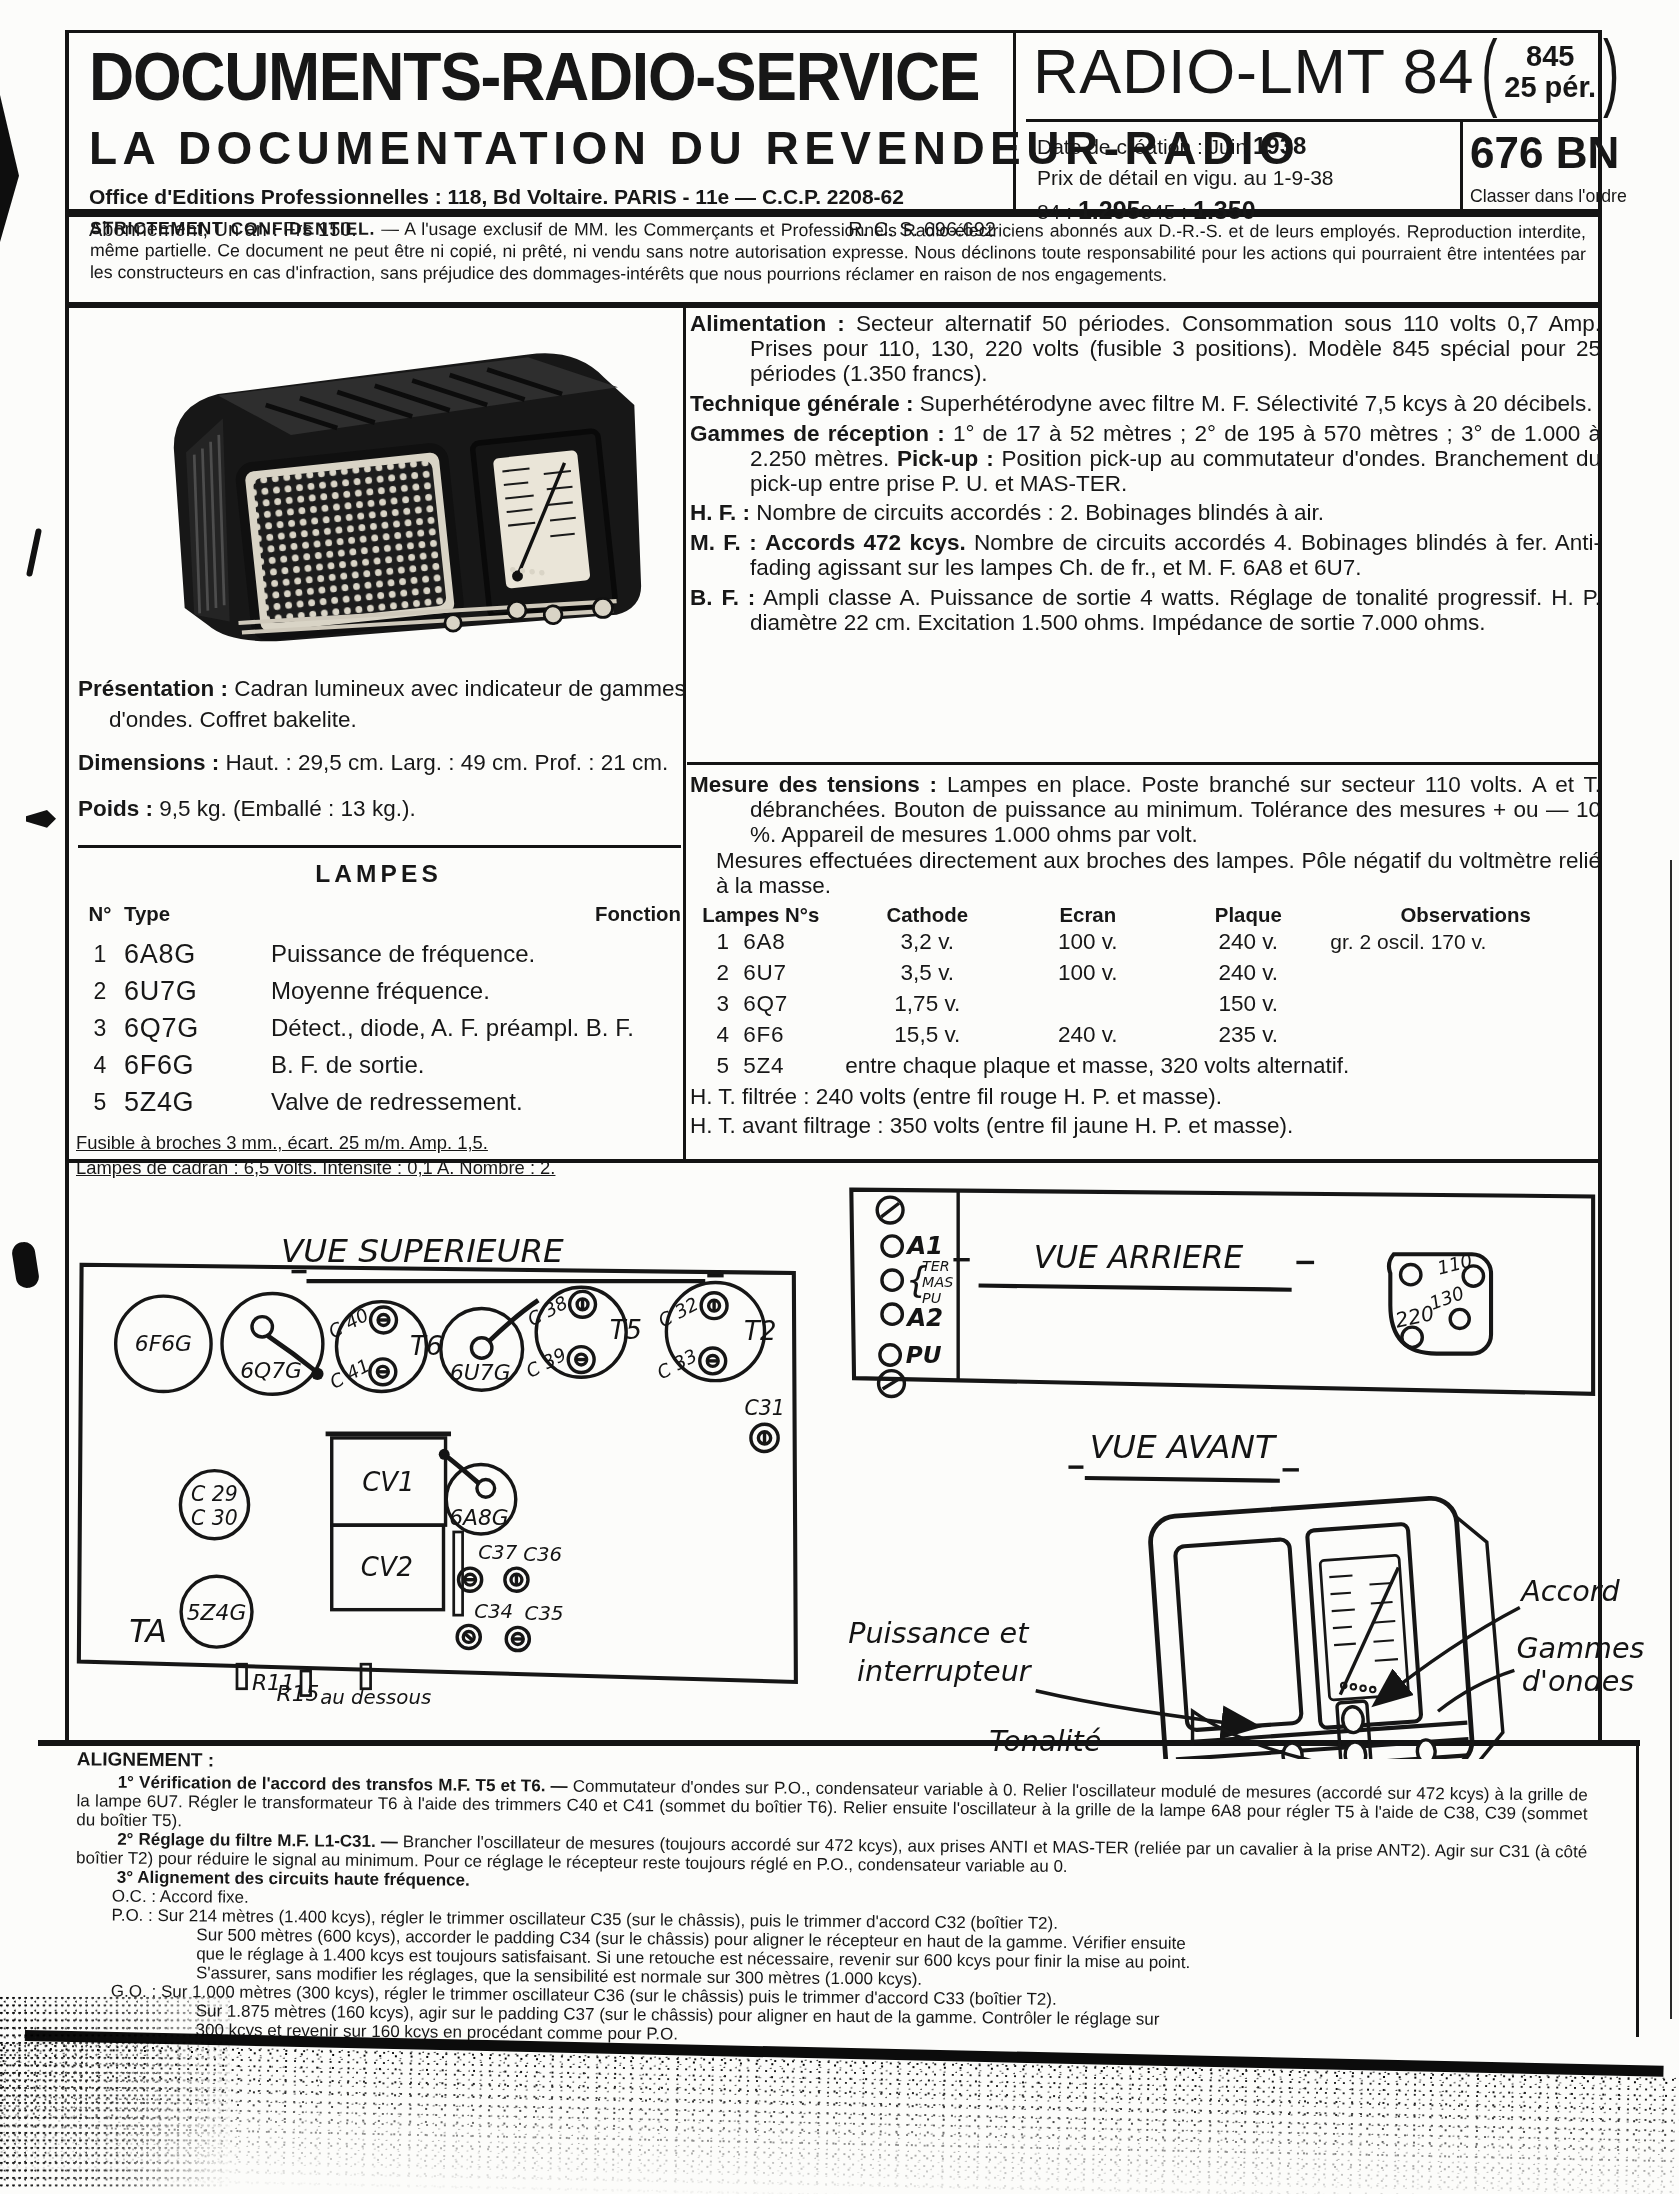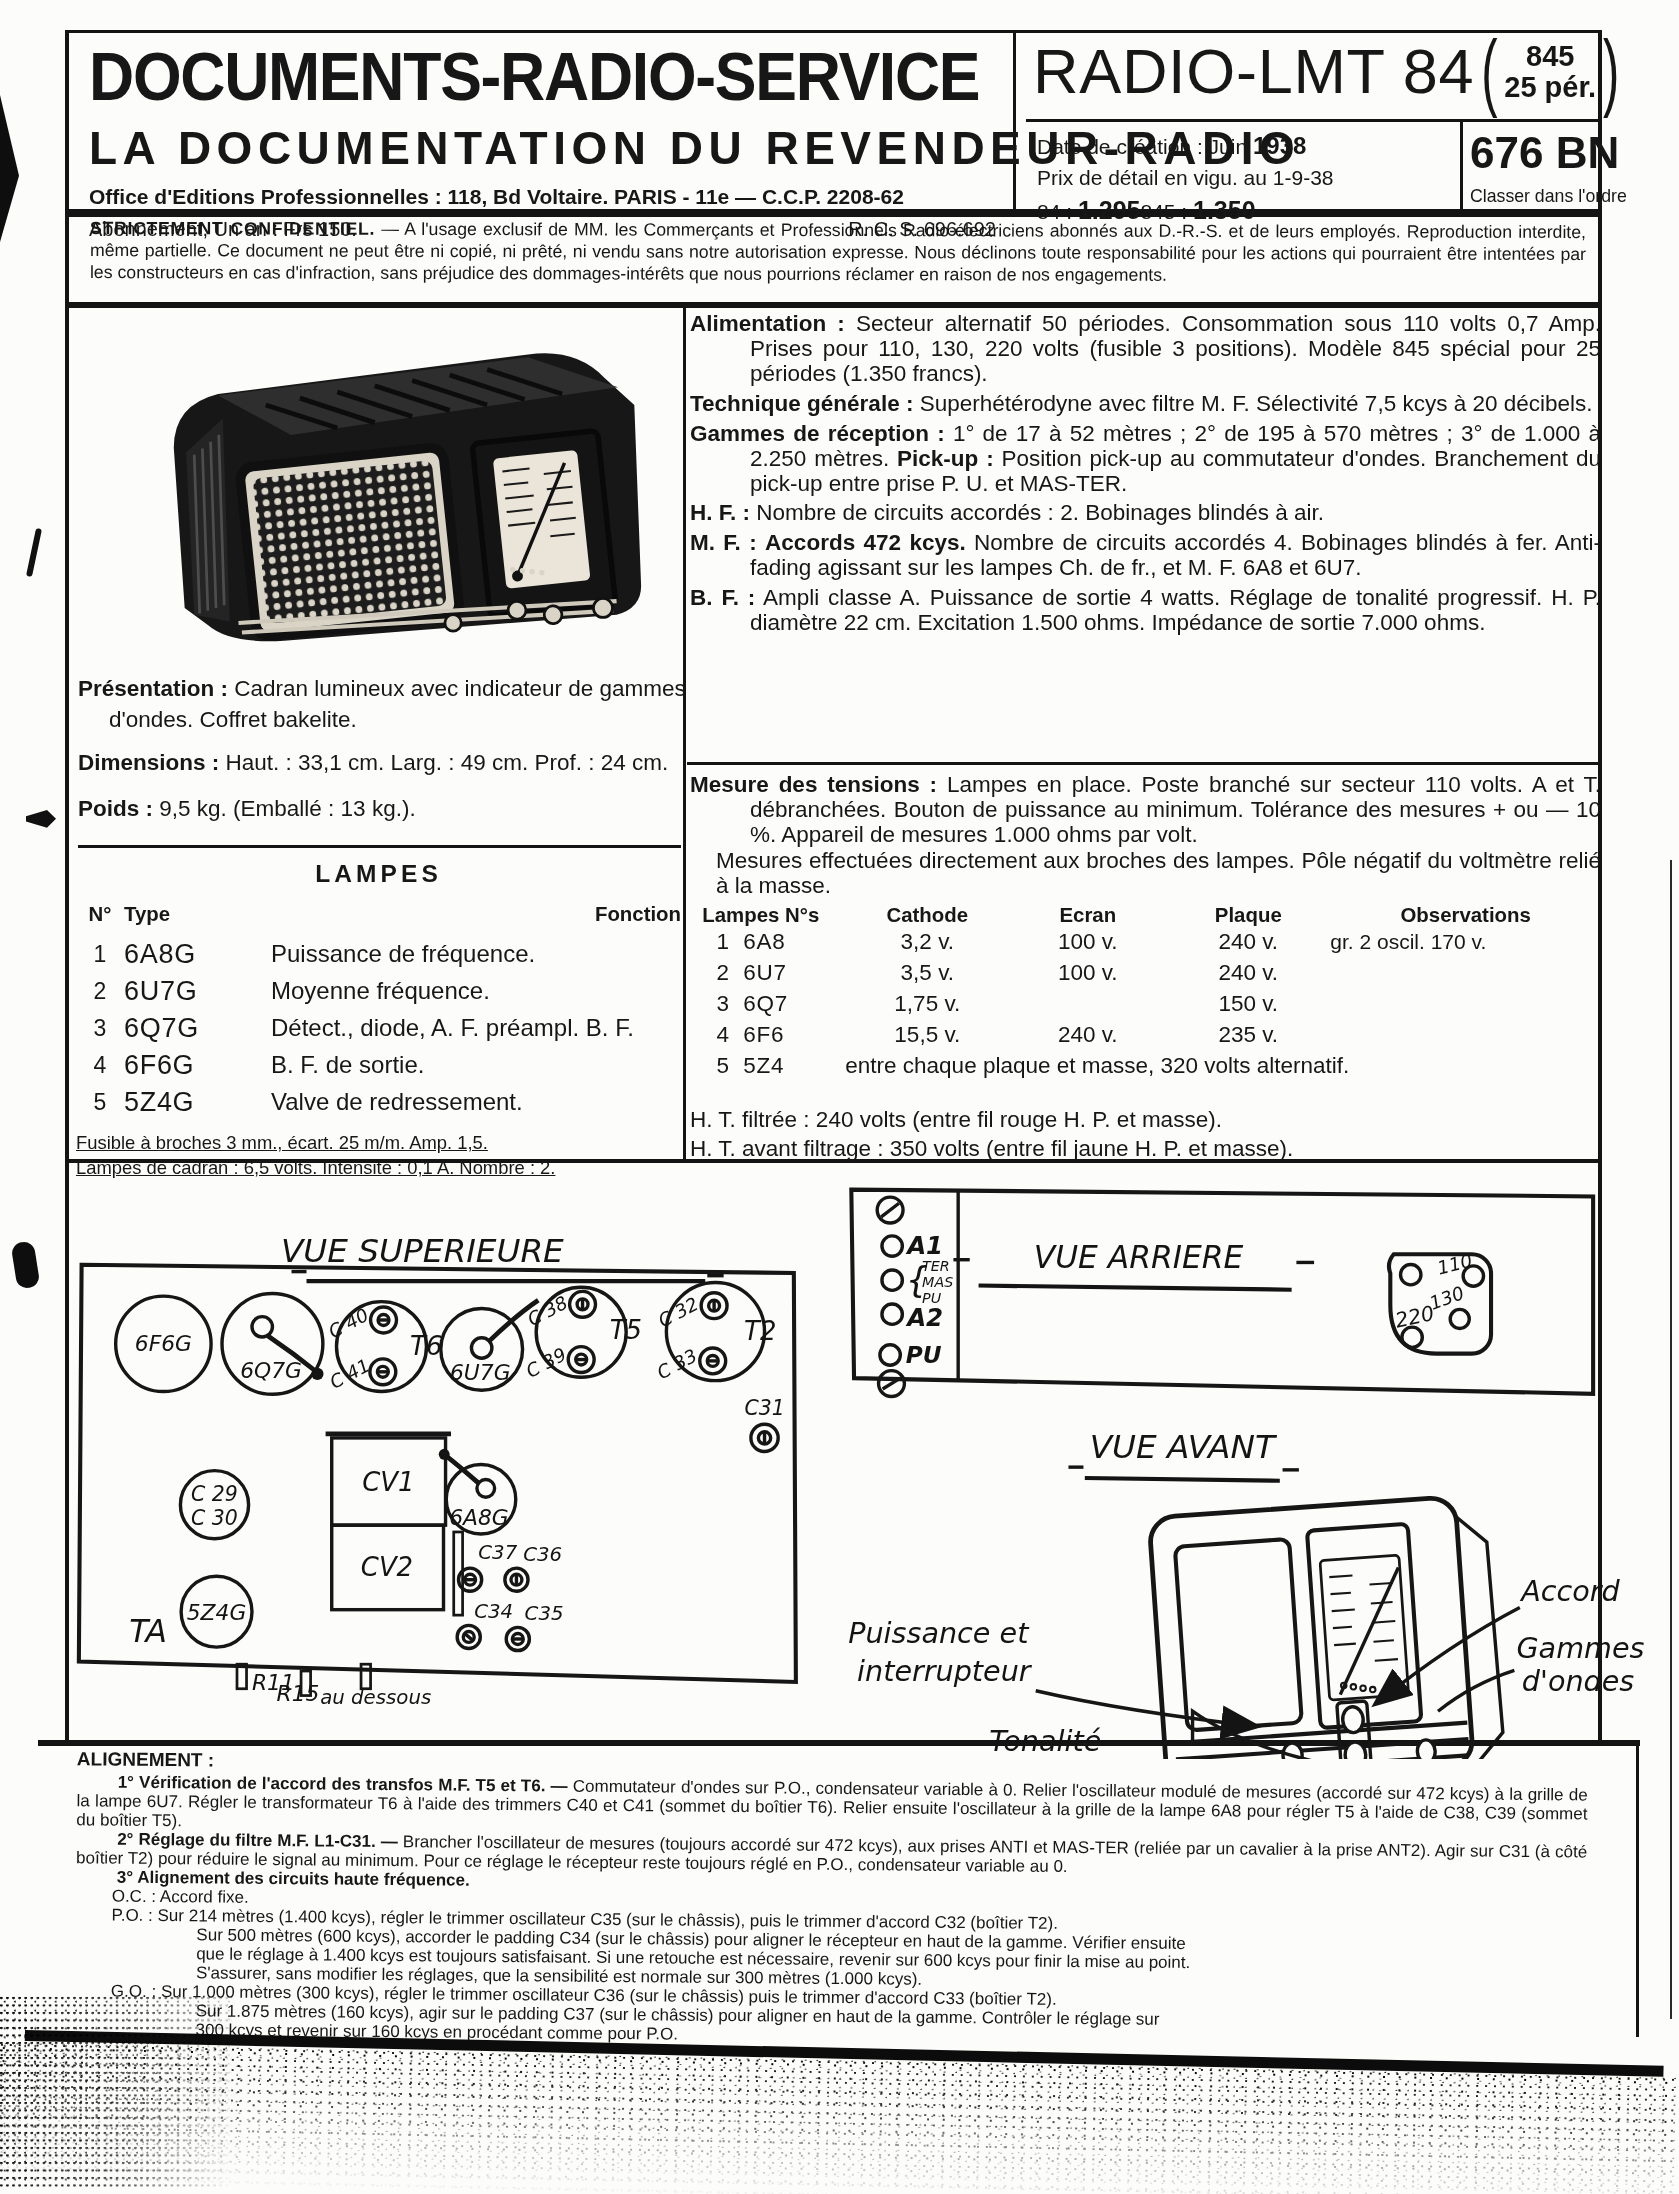--- a/index.html
+++ b/index.html
@@ -225,21 +225,21 @@
       <circle cx="480" cy="452" r="12" fill="#d9d4c6" stroke="#111" stroke-width="4"></circle>
     </g>
   </svg>
 
   <div class="abs leftpar" style="left:78px;top:673px;width:600px">
     <b>Présentation :</b>
     <span>Cadran lumineux avec indicateur de gammes d'ondes. Coffret bakelite.</span>
   </div>
   <div class="abs leftpar" style="left:78px;top:747px;width:613px">
     <b>Dimensions :</b>
-    <span>Haut. : 33,1 cm. Larg. : 49 cm. Prof. : 24 cm.</span>
+    <span>Haut. : 29,5 cm. Larg. : 49 cm. Prof. : 21 cm.</span>
   </div>
   <div class="abs leftpar" style="left:78px;top:793px;width:613px">
     <b>Poids :</b>
     <span>9,5 kg. (Emballé : 13 kg.).</span>
   </div>
 
   <div class="abs" style="left:76px;top:860px;width:605px">
     <div class="lampes-title">LAMPES</div>
     <div class="lampes-head">
       <div class="h0">N°</div>
@@ -334,21 +334,21 @@
           <div class="cell c1">6F6</div>
           <div class="cell c2">15,5 v.</div>
           <div class="cell c3">240 v.</div>
           <div class="cell c4">235 v.</div>
           <div class="cell c5"></div>
           <div class="cell c0">5</div>
           <div class="cell c1">5Z4</div>
           <div class="cell c2 spanned" style="grid-column: span 4;">entre chaque plaque et masse, 320 volts alternatif.</div>
         </div>
     </div>
-    <div class="htline" style="margin-top:23px">H. T. filtrée : 240 volts (entre fil rouge H. P. et masse).</div>
+    <div class="htline" style="margin-top:0">H. T. filtrée : 240 volts (entre fil rouge H. P. et masse).</div>
     <div class="htline">H. T. avant filtrage : 350 volts (entre fil jaune H. P. et masse).</div>
   </div>
 
   <svg class="abs" style="left:61px;top:1213px" width="825" height="518" viewBox="0 0 1210 760">
     <g class="hand">
       <text x="530" y="72" font-size="48" text-anchor="middle">VUE SUPERIEURE</text>
       <line x1="360" y1="100" x2="945" y2="100" stroke="#141414" stroke-width="6"></line>
       <line x1="338" y1="86" x2="360" y2="86" stroke="#141414" stroke-width="5"></line>
       <line x1="948" y1="92" x2="972" y2="92" stroke="#141414" stroke-width="5"></line>
     </g>

